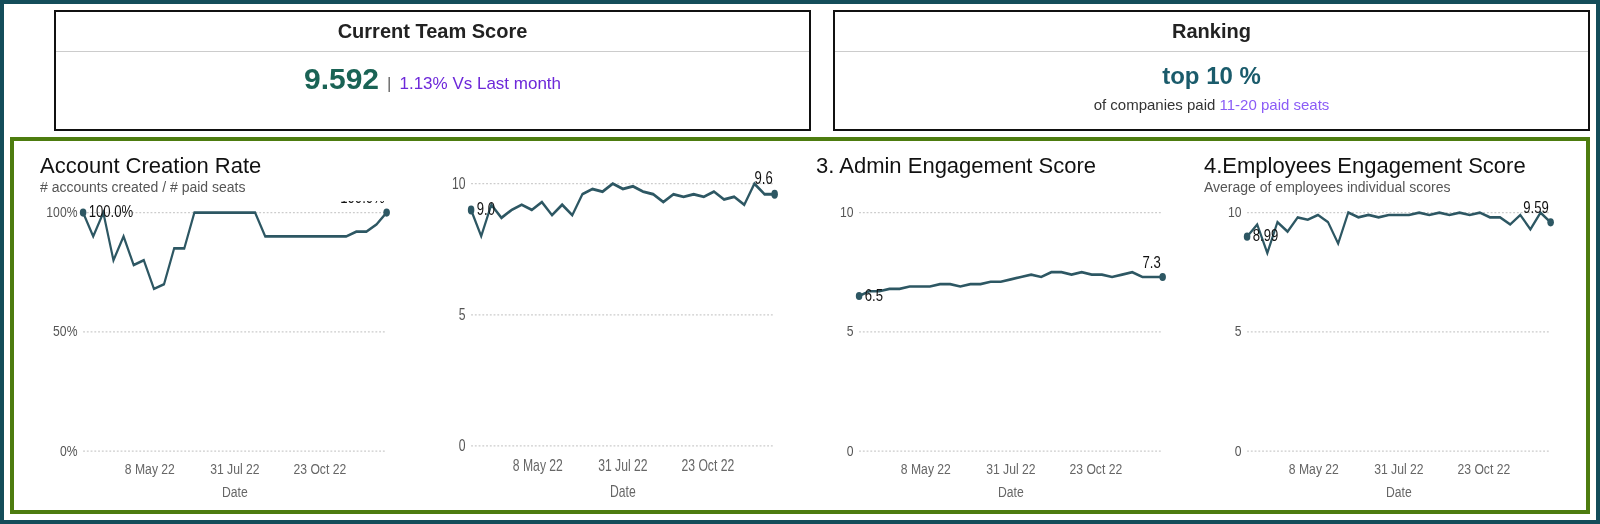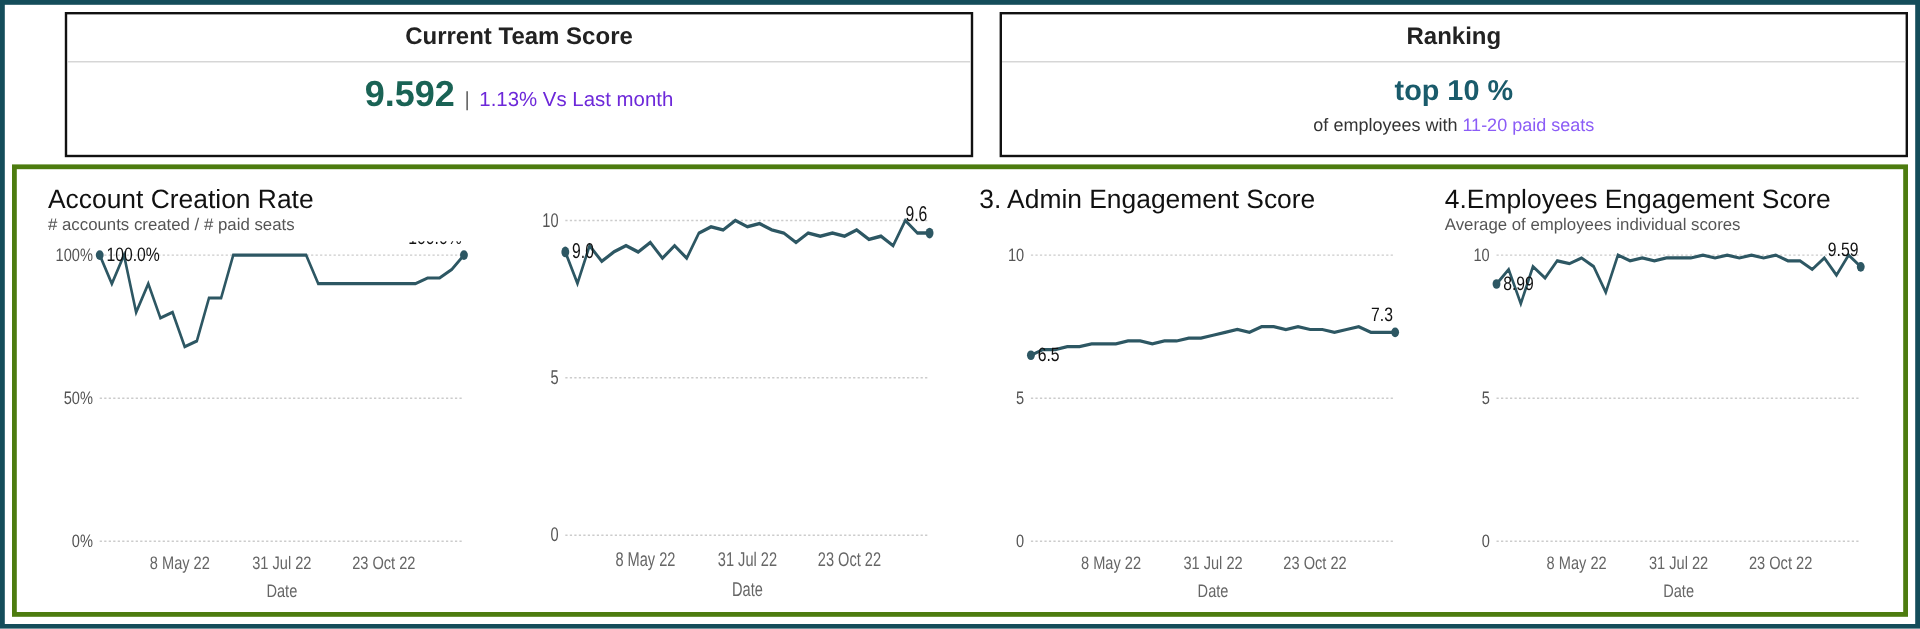--- a/index.html
+++ b/index.html
@@ -138,21 +138,21 @@
           <span class="score-delta">1.13% Vs Last month</span>
         </span>
       </div>
     </div>
 
     <div class="card">
       <div class="card-header">Ranking</div>
       <div class="card-body">
         <div class="rank-main">top 10 %</div>
         <div class="rank-sub">
-          <span>of employees with </span><span class="rank-strong">11-20 paid seats</span>
+          <span>of companies paid </span><span class="rank-strong">11-20 paid seats</span>
         </div>
       </div>
     </div>
   </div>
 
   <div class="charts-row">
 
   <div class="chart-cell">
         <div class="chart-title">Account Creation Rate</div>
         <div class="chart-subtitle"># accounts created / # paid seats</div>

